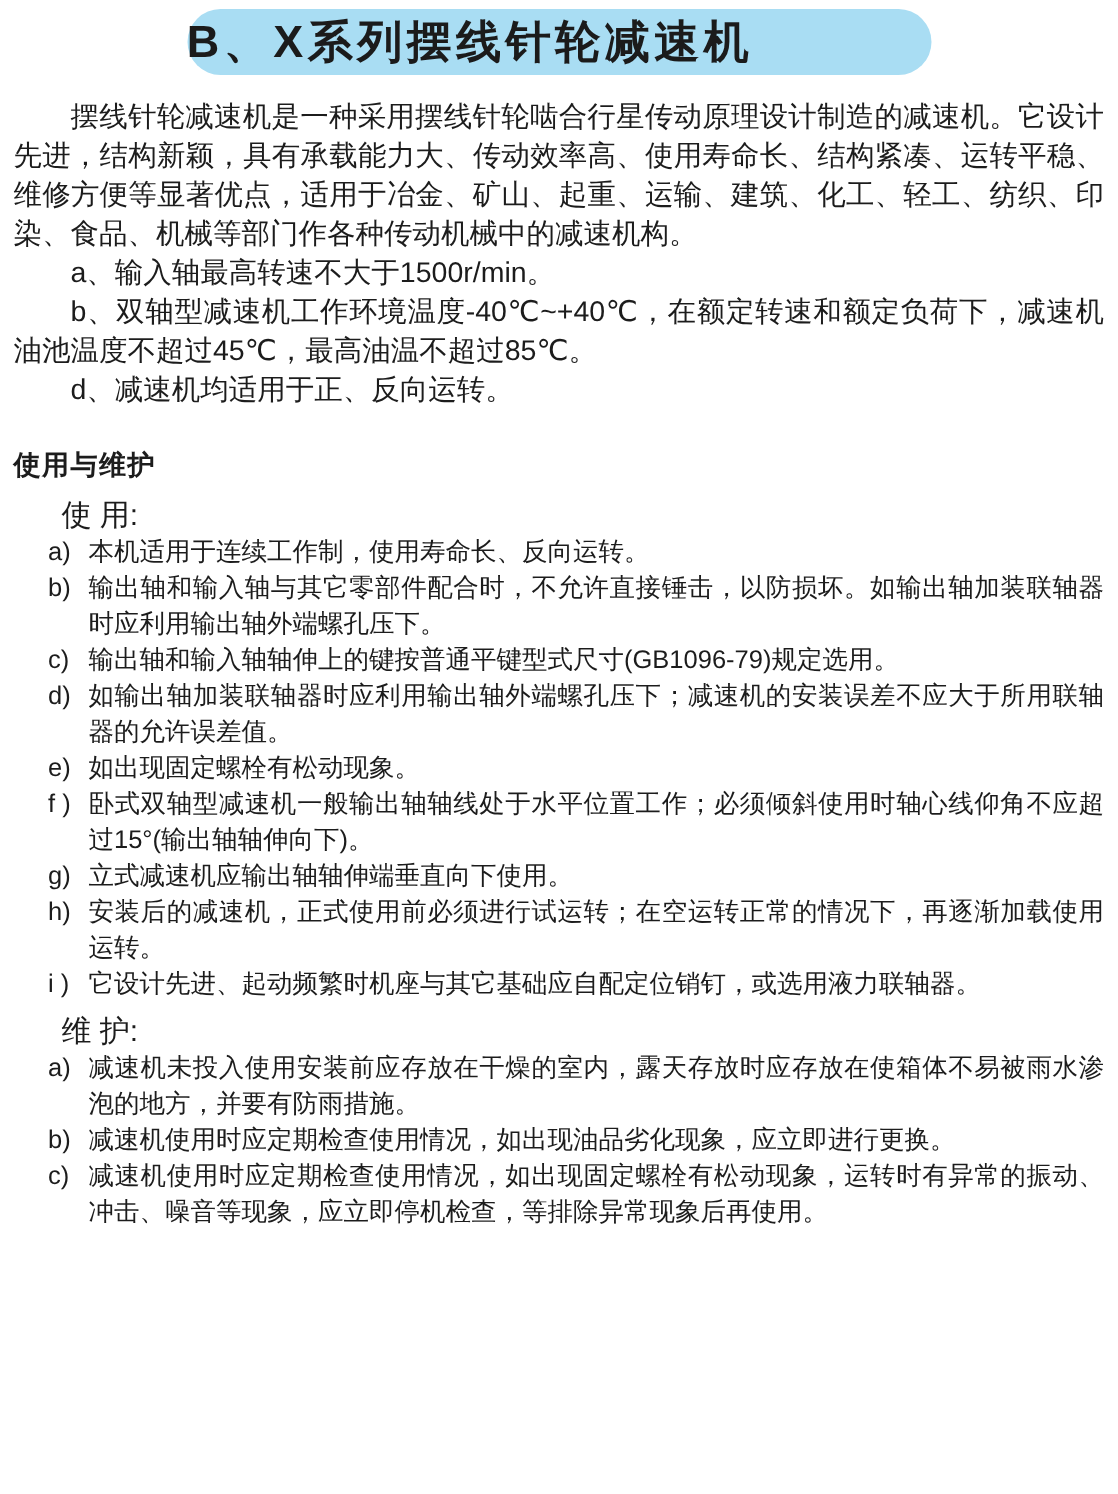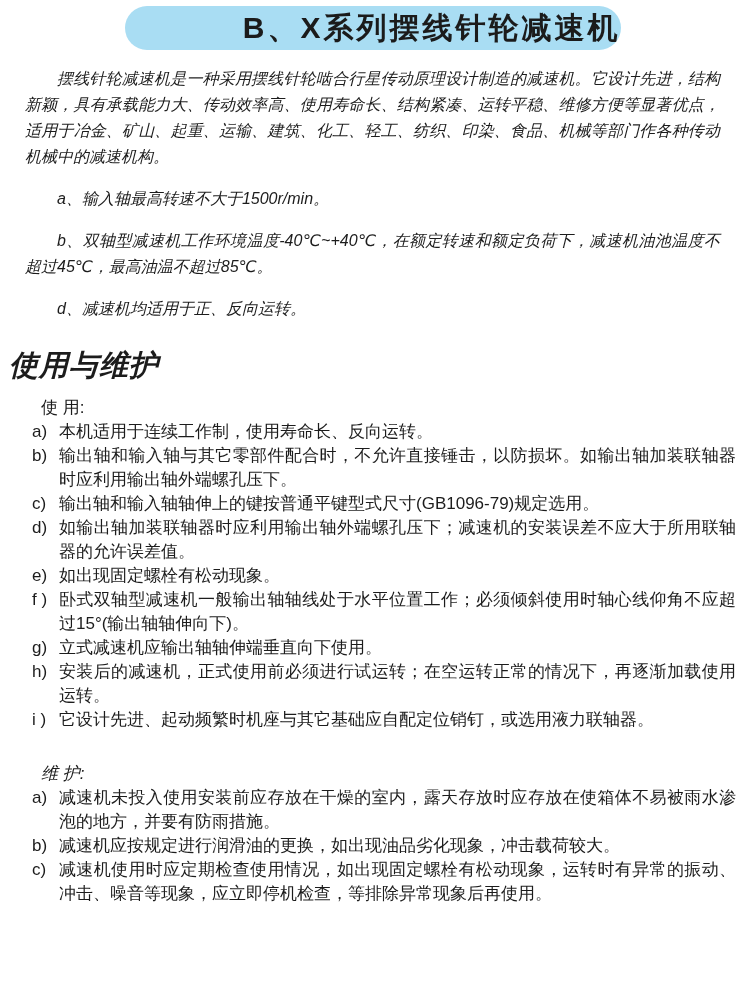--- a/index.html
+++ b/index.html
@@ -22,52 +22,50 @@
   }
   
   .banner {
     width: 496px;
     height: 44px;
     margin: 0 auto 16px auto;
     background: #a9ddf3;
     border-radius: 23px;
     display: flex;
     align-items: center;
-    justify-content: flex-end;
+    justify-content: flex-start;
     font-size: 30px;
     font-weight: bold;
     letter-spacing: 3px;
     color: #1b1b1b;
   }
   
   .para {
-    font-size: 16px;
+    font-size: 19px;
     line-height: 26px;
     text-align: justify;
     text-indent: 2em;
-    margin: 16px;
-    font-style: italic;
+    margin: 0;
   }
   .para.gap-top { margin-top: 18px; }
   
   .section-heading {
-    font-size: 29px;
+    font-size: 18px;
     font-weight: 600;
     letter-spacing: 1px;
     margin: 24px 0 10px 0;
-    font-style: italic;
   }
   
   .sub-label {
-    font-size: 17px;
+    font-size: 20px;
     line-height: 24px;
     margin: 0 0 0 32px;
     font-weight: 500;
   }
-  .sub-label.gap-top { margin-top: 30px; font-style: italic; }
+  .sub-label.gap-top { margin-top: 8px; }
   
   .li {
     display: flex;
     font-size: 17px;
     line-height: 24px;
     margin-left: 23px;
   }
   .li .m {
     flex: 0 0 27px;
     white-space: pre;
@@ -140,21 +138,21 @@
 
   <div class="sub-label gap-top">维 护:</div>
 
   <div>
     <div class="li">
       <span class="m">a)</span>
       <span class="t">减速机未投入使用安装前应存放在干燥的室内，露天存放时应存放在使箱体不易被雨水渗泡的地方，并要有防雨措施。</span>
     </div>
     <div class="li">
       <span class="m">b)</span>
-      <span class="t">减速机应按规定进行润滑油的更换，如出现油品劣化现象，冲击载荷较大。</span>
+      <span class="t">减速机使用时应定期检查使用情况，如出现油品劣化现象，应立即进行更换。</span>
     </div>
     <div class="li">
       <span class="m">c)</span>
       <span class="t">减速机使用时应定期检查使用情况，如出现固定螺栓有松动现象，运转时有异常的振动、冲击、噪音等现象，应立即停机检查，等排除异常现象后再使用。</span>
     </div>
   </div>
 
 </div>
 
 </body></html>

